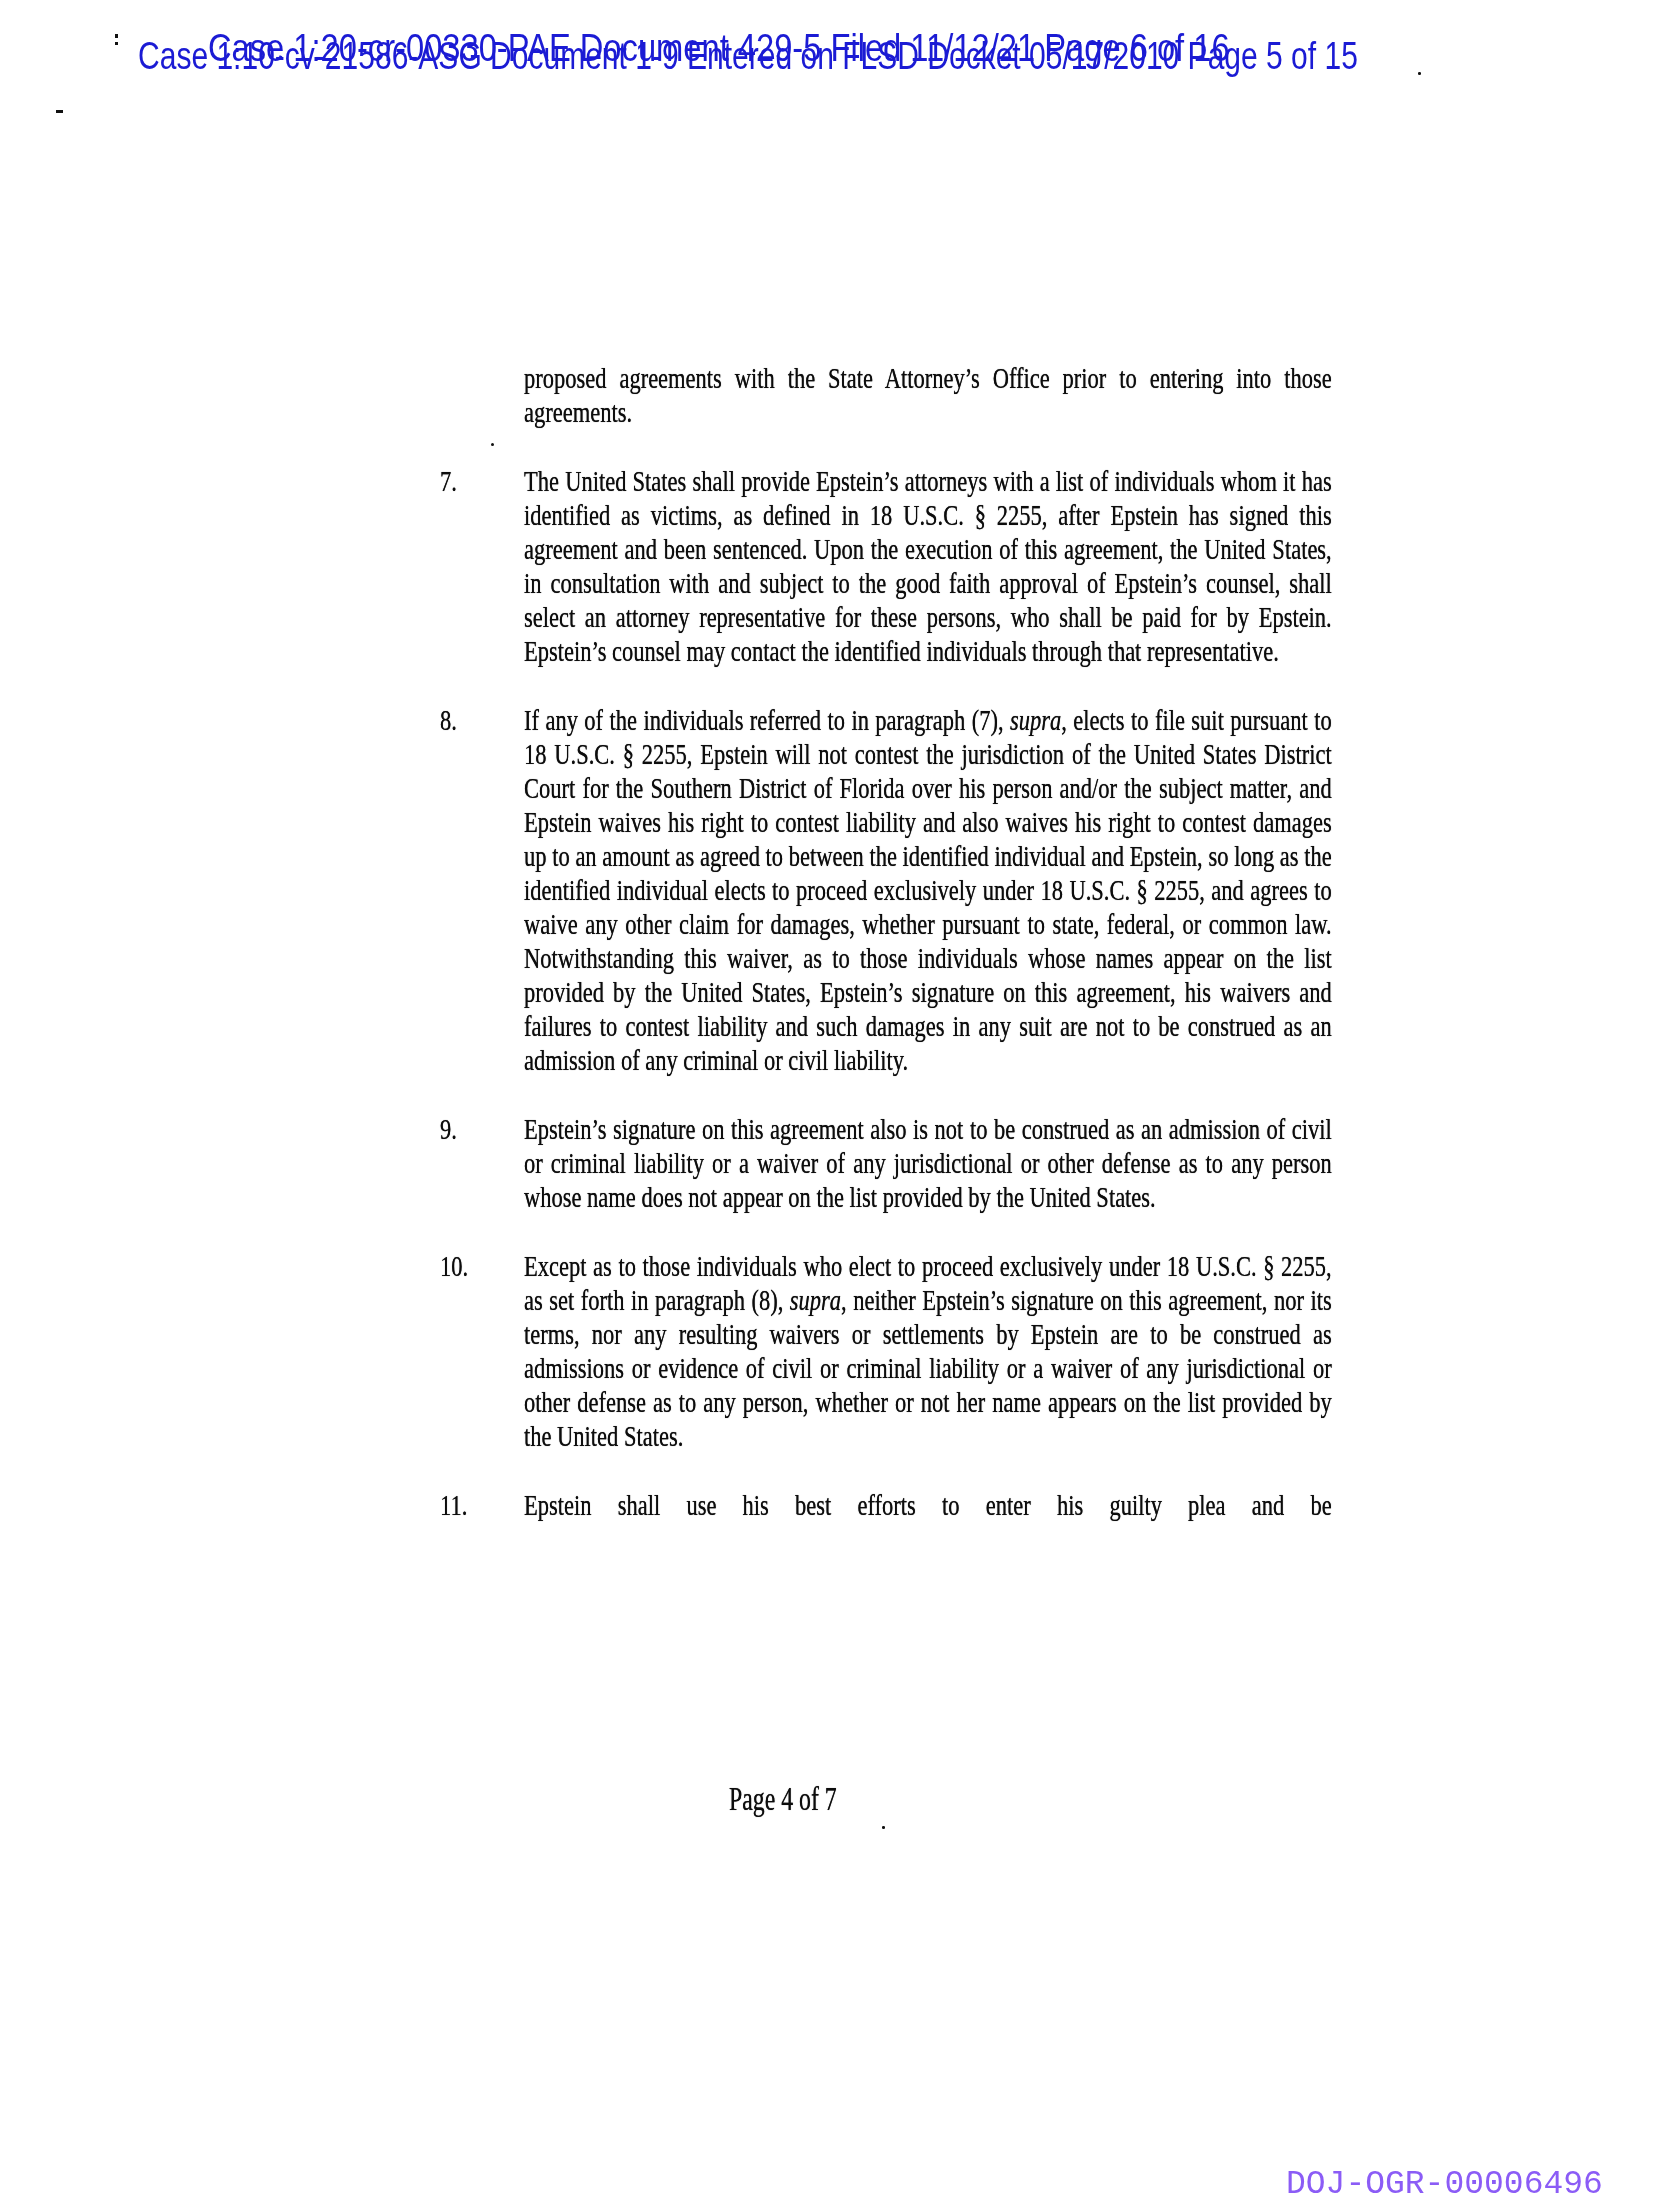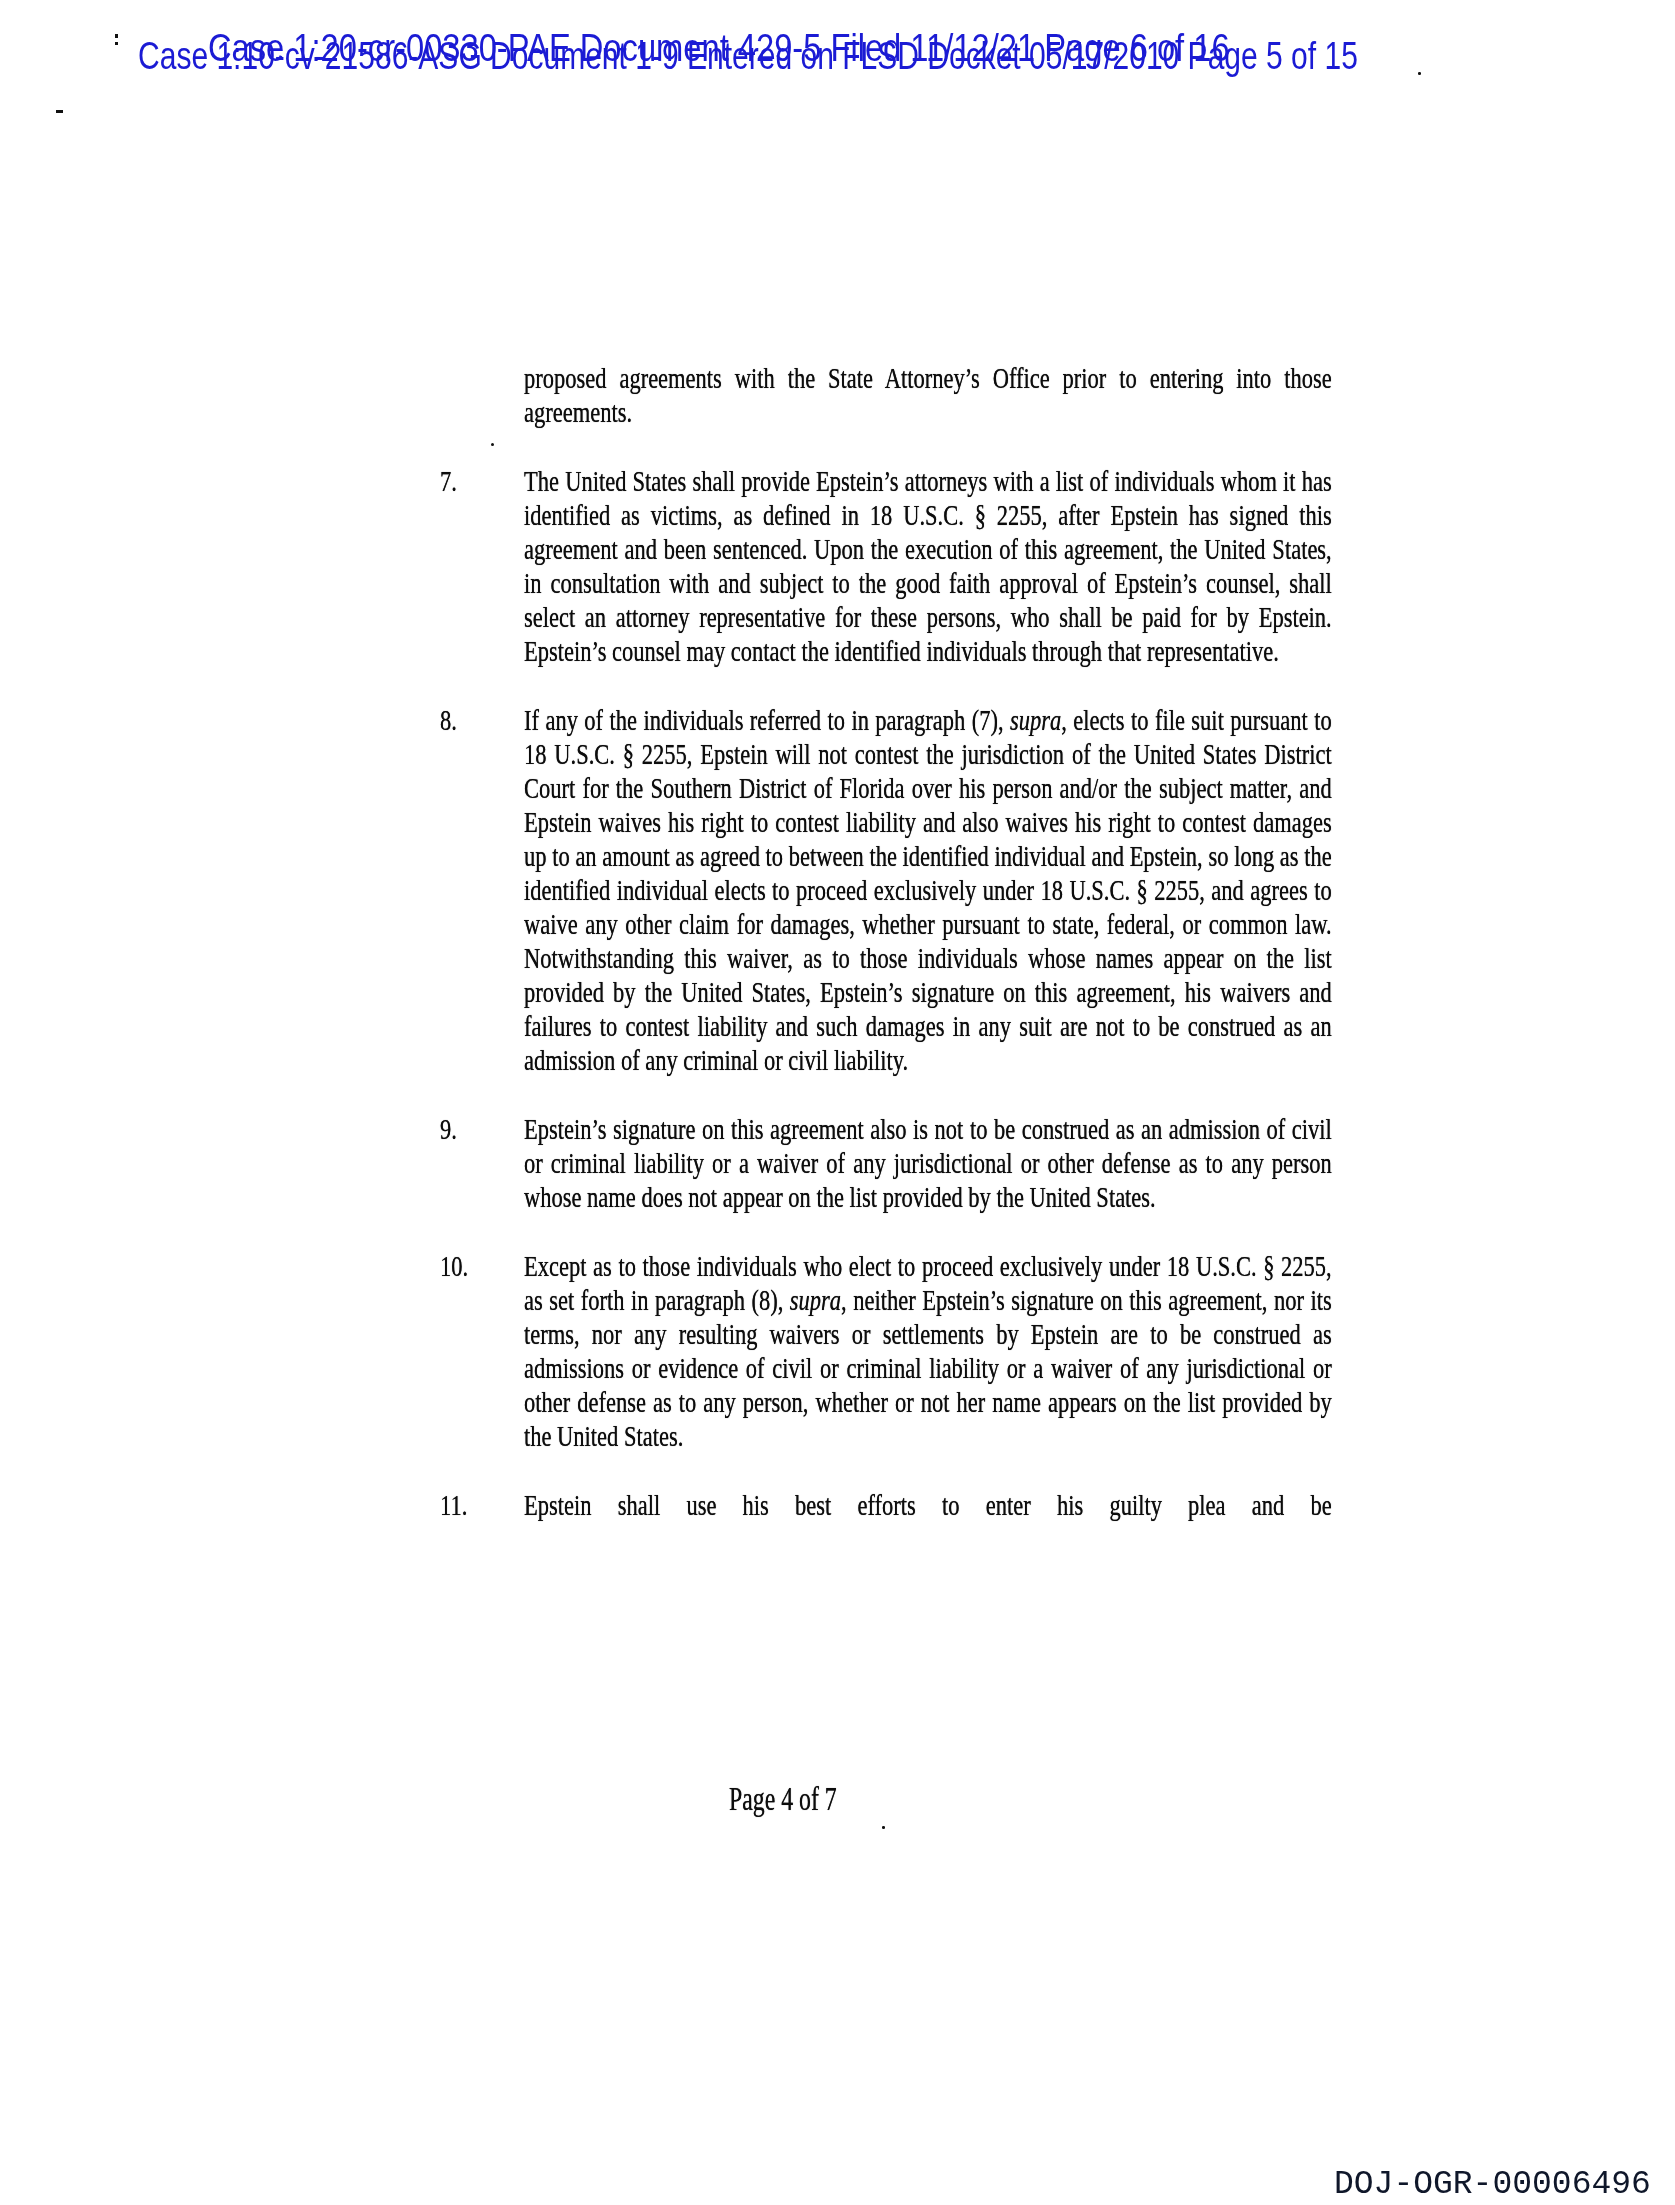--- a/index.html
+++ b/index.html
@@ -82,23 +82,22 @@
   }
 
   
   .bates {
     position: absolute;
     left: 1286px;
     top: 2168px;
     font-family: "Liberation Mono", monospace;
     font-size: 33px;
     line-height: 1;
-    color: #0f172a;
+    color: #8b5cf6;
     white-space: nowrap;
-    margin-left: 48px;
   }
 
   
   .speck { position: absolute; background: #111; }
   .speck.s1 { left: 115px;  top: 34px;   width: 3.3px;  height: 4px; }
   .speck.s1b{ left: 115px;  top: 42px;   width: 3.3px;  height: 3.3px; }
   .speck.s2 { left: 56px;   top: 110px;  width: 7.2px; height: 2.6px; }
   .speck.s3 { left: 491px;  top: 443px;  width: 3.3px;  height: 3.3px; border-radius: 50%; }
   .speck.s4 { left: 1418px; top: 72px;  width: 2.6px;  height: 2.6px; border-radius: 50%; }
   .speck.s5 { left: 882px; top: 1826px; width: 2.6px;  height: 2.6px; border-radius: 50%; }

